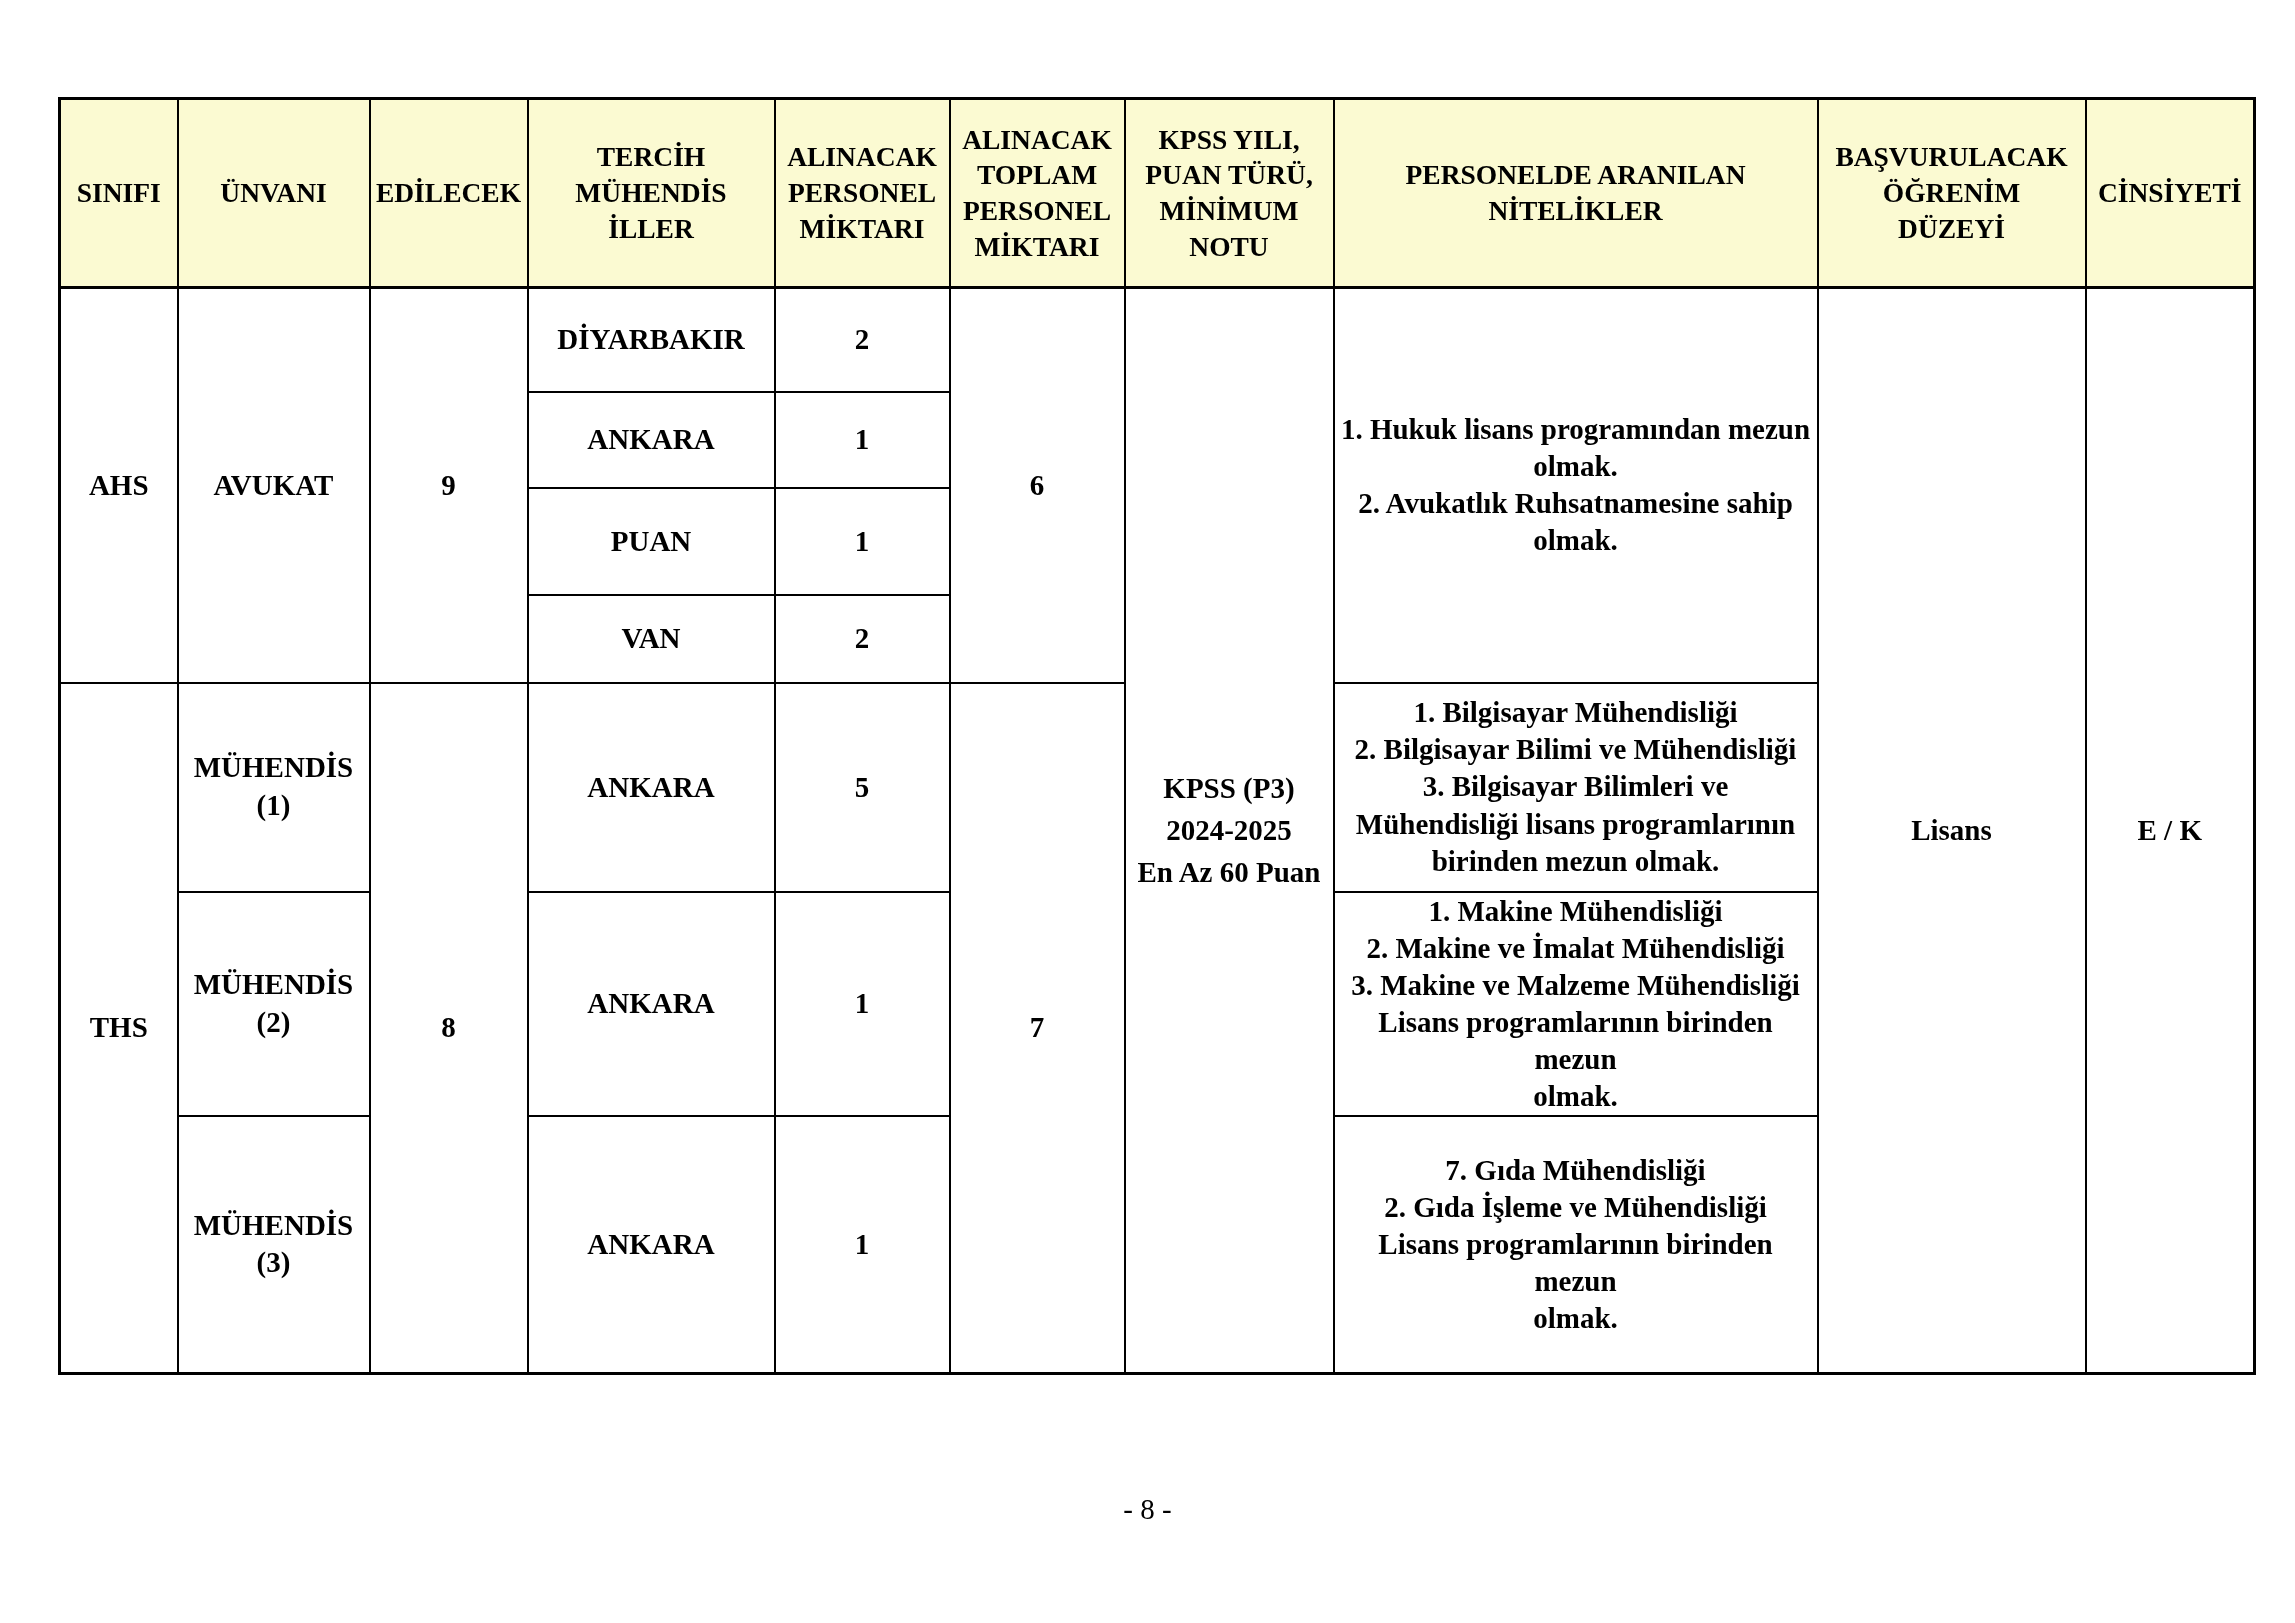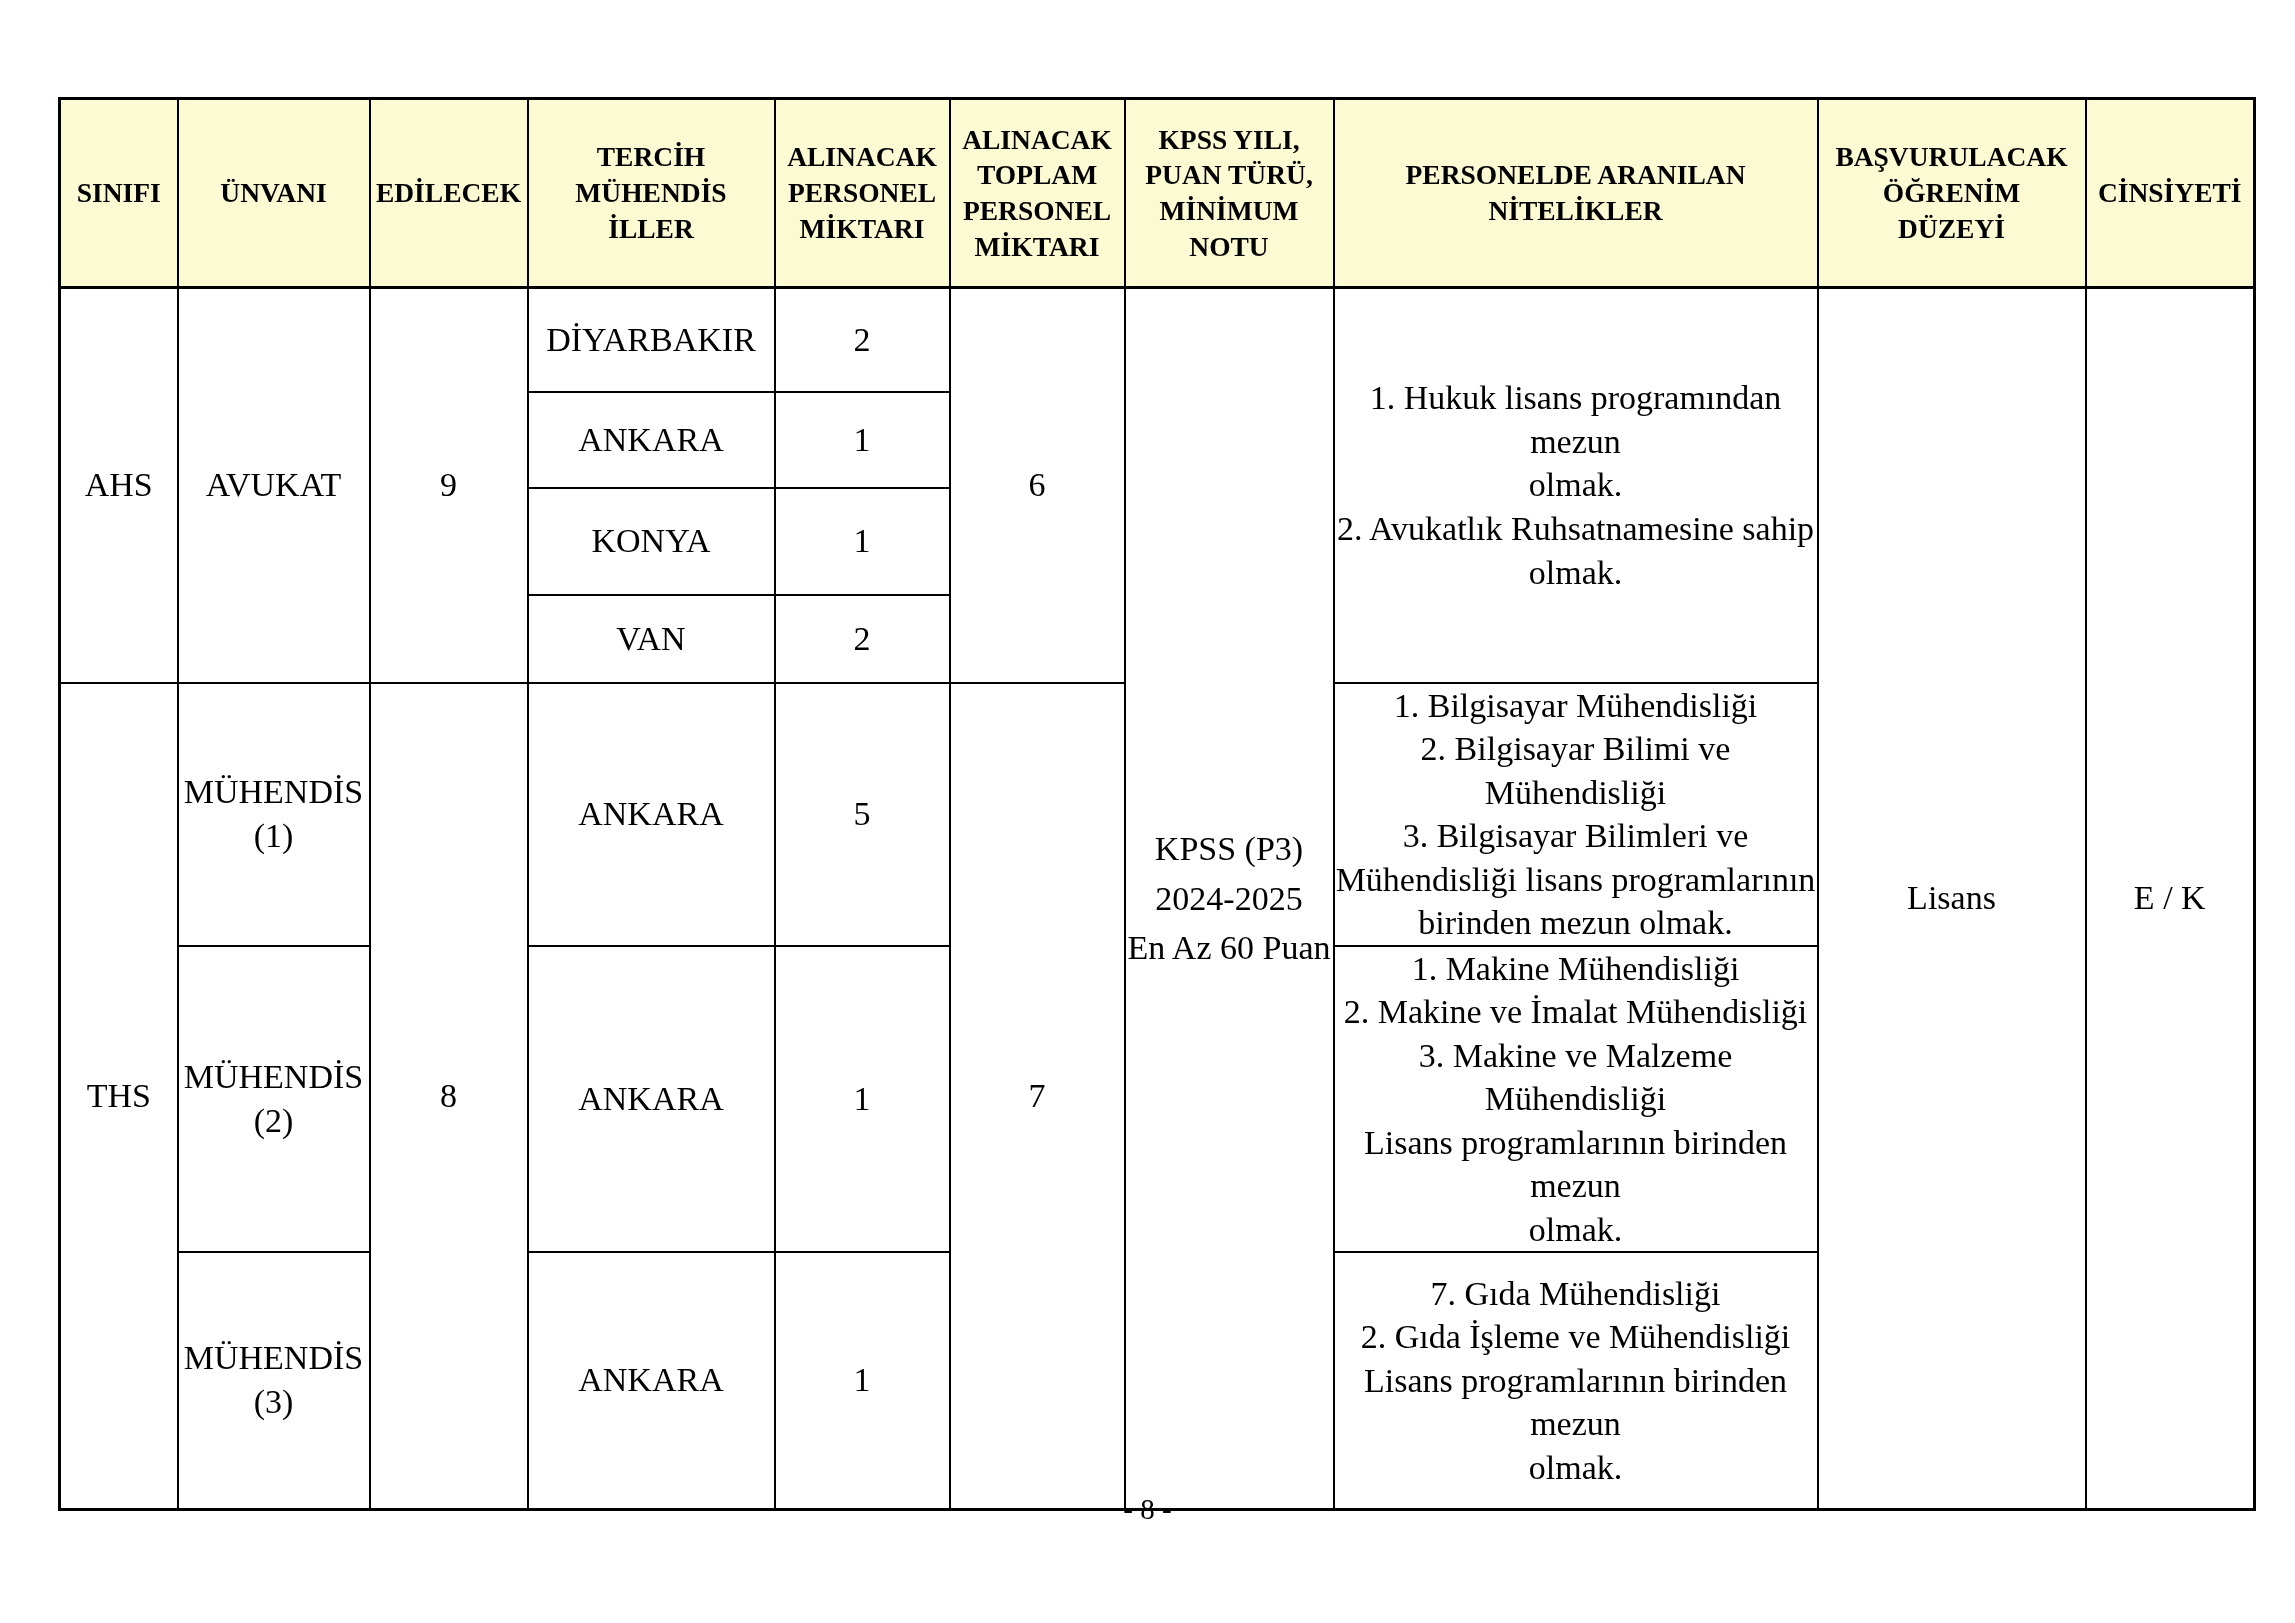--- a/index.html
+++ b/index.html
@@ -27,21 +27,21 @@
     overflow: hidden;
   }
   table.job th {
     background: var(--header-bg, #FBFAD2);
     font-weight: bold;
     font-size: 27.5px;
     line-height: 1.3;
     white-space: pre-line;
     border-bottom: 3.9px solid #000;
   }
-  table.job td { font-size: 34px; font-weight: normal; }
+  table.job td { font-size: 29px; font-weight: bold; }
   .bold { font-weight: bold; }
   .city { text-align: left; padding-left: 9.2px; }
   .nit {
     text-align: left;
     padding-left: 10.5px; padding-right: 3.9px;
     font-size: 28px;
     line-height: 1.28;
     white-space: pre-line;
   }
   .kpss {
@@ -124,21 +124,21 @@
       <td rowspan="7">Lisans</td>
       <td rowspan="7">E / K</td>
     </tr>
 
     <tr style="height:96px">
       <td class="city">ANKARA</td>
       <td>1</td>
     </tr>
 
     <tr style="height:107px">
-      <td class="city">KONYA</td>
+      <td class="city">PUAN</td>
       <td>1</td>
     </tr>
 
     <tr style="height:88px">
       <td class="city bb">VAN</td>
       <td class="bb">2</td>
     </tr>
 
     <tr style="height:209px">
       <td rowspan="3">THS</td>

